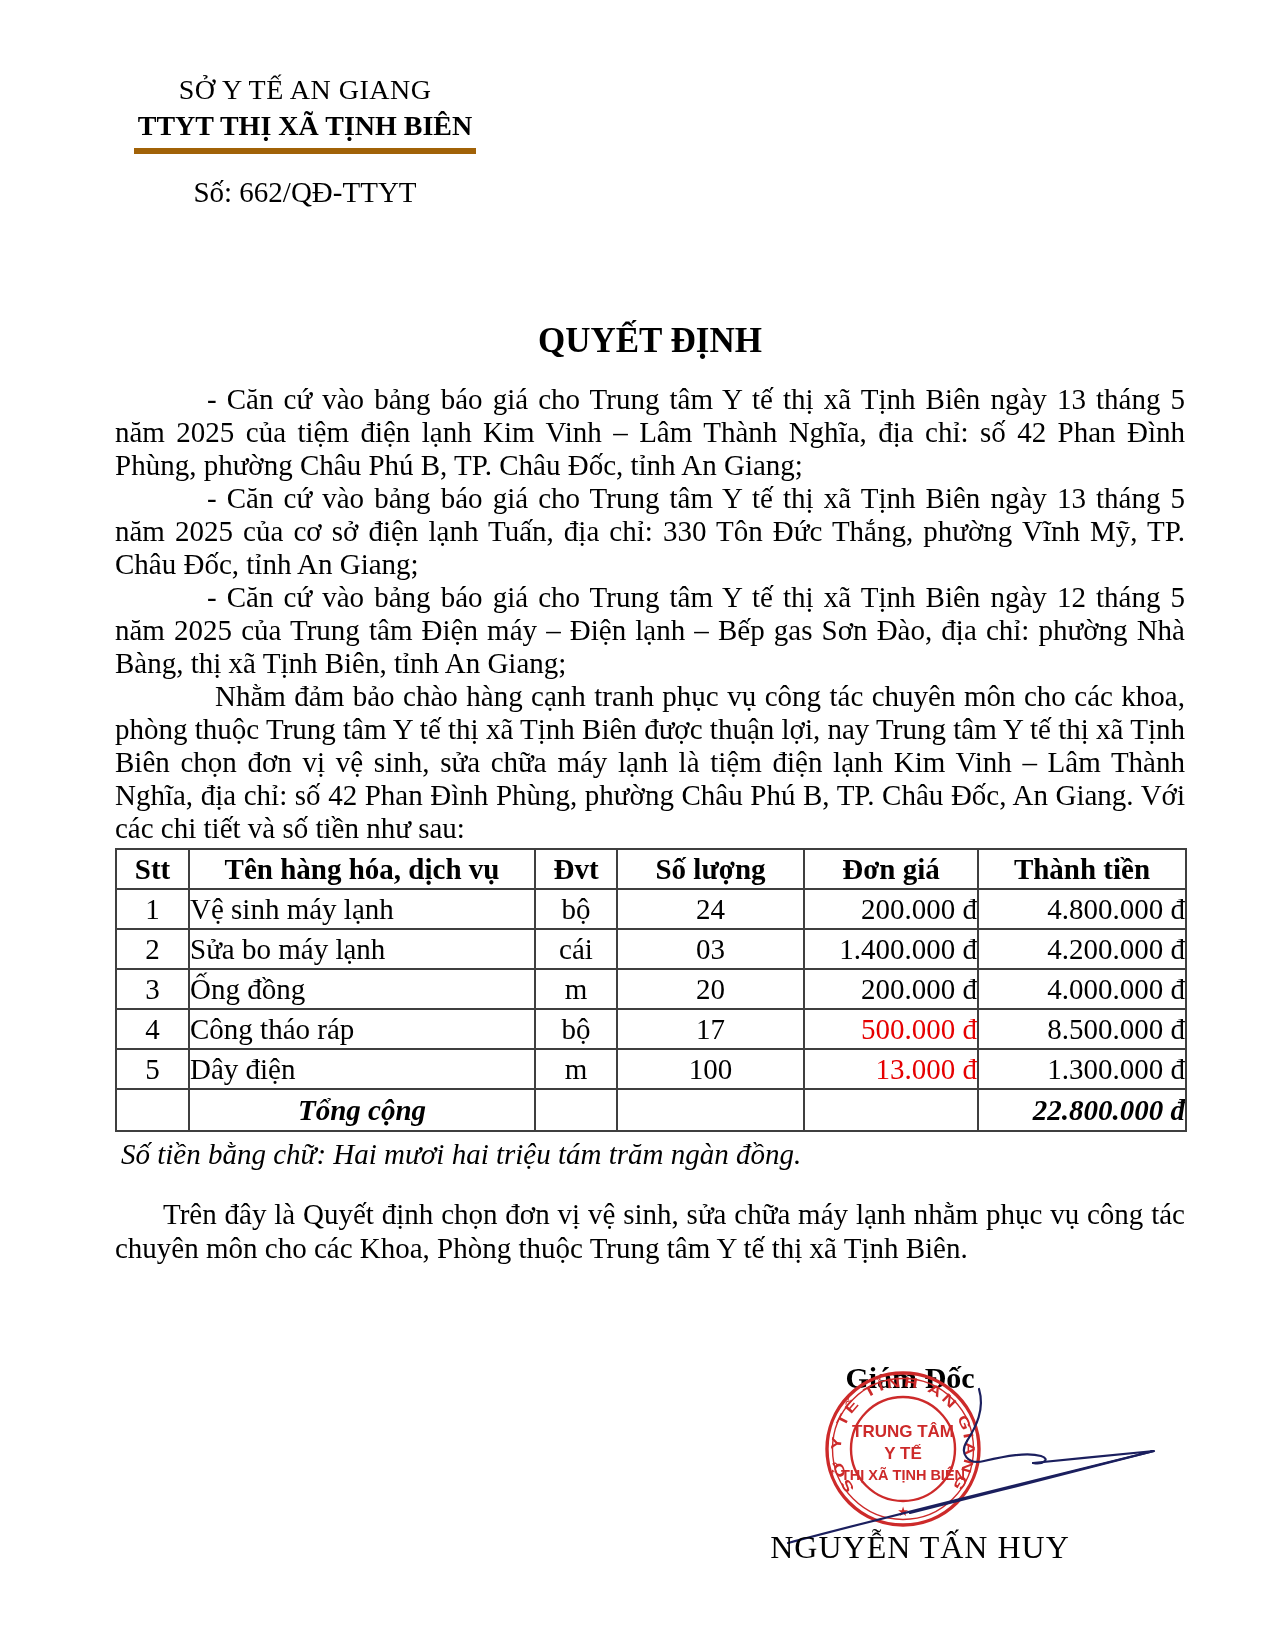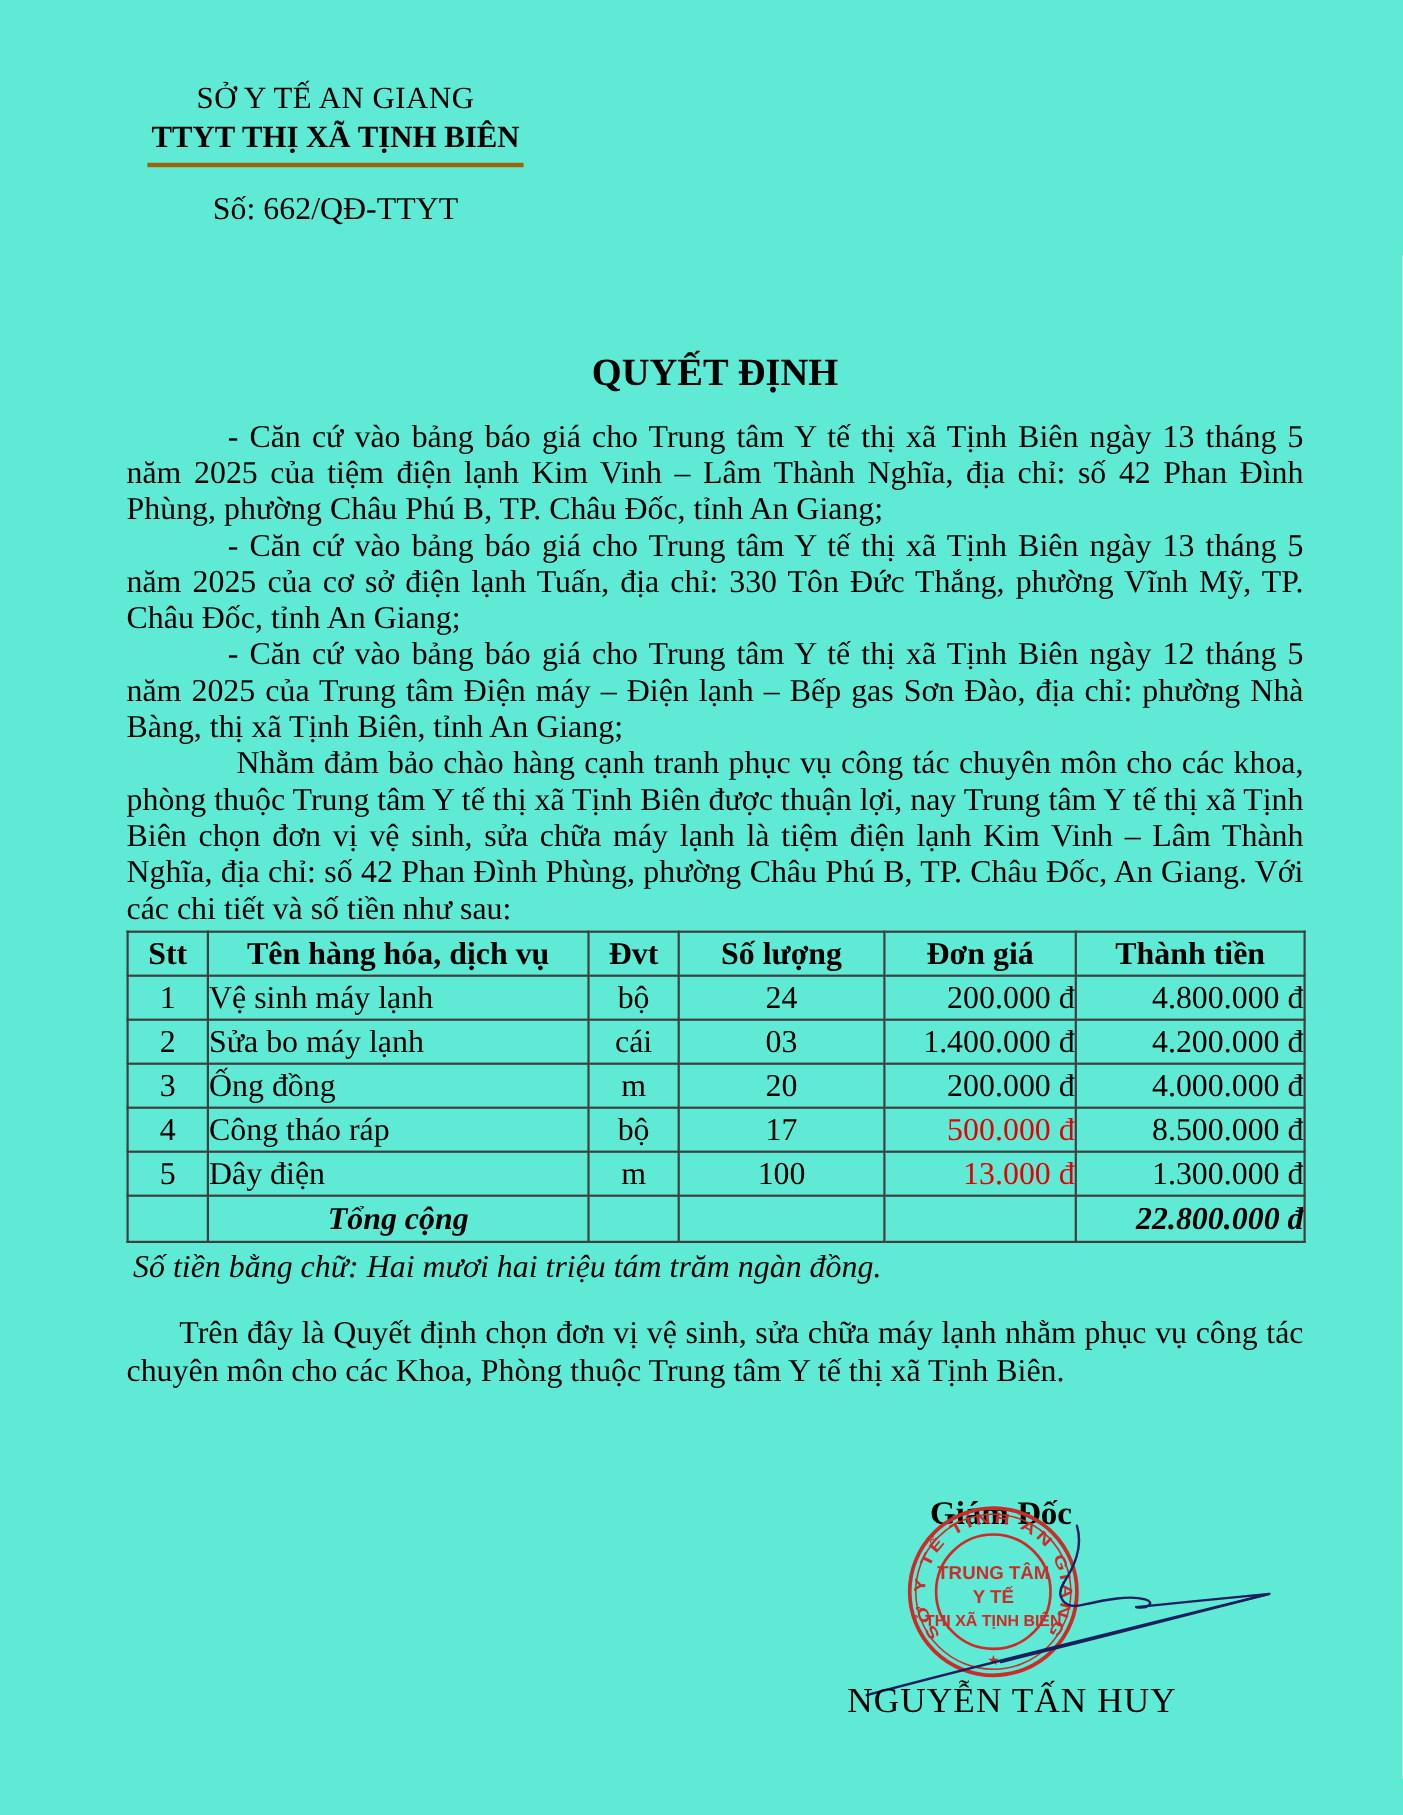--- a/index.html
+++ b/index.html
@@ -1,33 +1,33 @@
 <!DOCTYPE html>
 <html><head>
 <meta charset="utf-8">
 <style>
   html,body{margin:0;padding:0;background:#e8e8e8;}
   .page{
     position:relative;
     width:1275px;height:1650px;
     margin:0 auto;
-    background:#5eead4;
+    background:#ffffff;
     font-family:"Liberation Serif","DejaVu Serif",serif;
     color:#000;
     overflow:hidden;
     box-sizing:border-box;
     padding:72px 90px 0 115px;
   }
   
   .hdr{display:flex;align-items:flex-start;}
   .hdr-left{width:400px;text-align:center;flex:none;margin-left:-10px;}
   .hdr-right{flex:1;text-align:center;padding-top:8px;}
   .hdr-left .l1{font-size:28px;line-height:36px;letter-spacing:.5px;}
   .hdr-left .l2{font-size:28px;line-height:36px;font-weight:bold;display:inline-block;
-                border-bottom:4px solid #a16207;padding:0 4px 4px 4px;}
+                border-bottom:6px solid #a16207;padding:0 4px 4px 4px;}
   .hdr-left .docnum{font-size:29px;margin-top:22px;}
   .hdr-right .r1{font-size:29px;line-height:37px;font-weight:bold;}
   .hdr-right .r2{font-size:30px;line-height:38px;font-weight:bold;display:inline-block;
                  border-bottom:2px solid #000;padding:0 6px 3px 6px;}
   .hdr-right .date{font-size:30px;font-style:italic;margin-top:12px;transform:translateX(88px);}
   
   .title{margin-top:112px;text-align:center;font-size:35px;font-weight:bold;line-height:40px;}
   .subtitle{text-align:center;font-size:30px;font-style:italic;line-height:36px;margin-top:0;}
   
   .body-block{margin-top:22px;}

